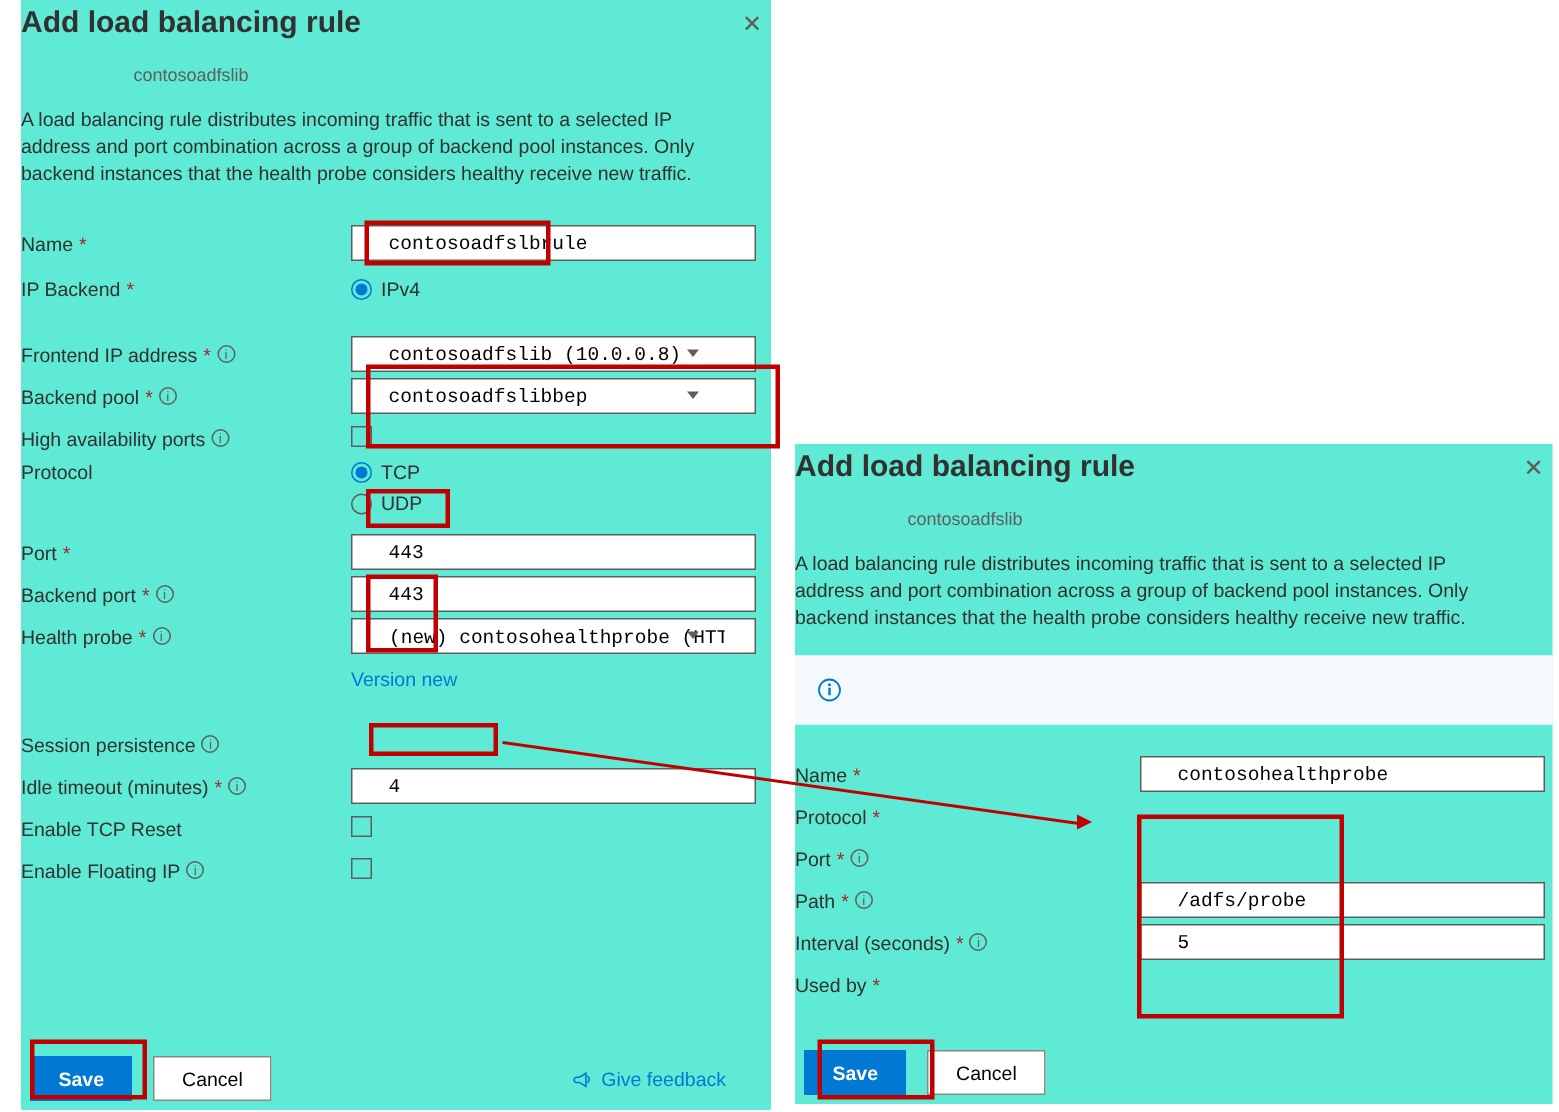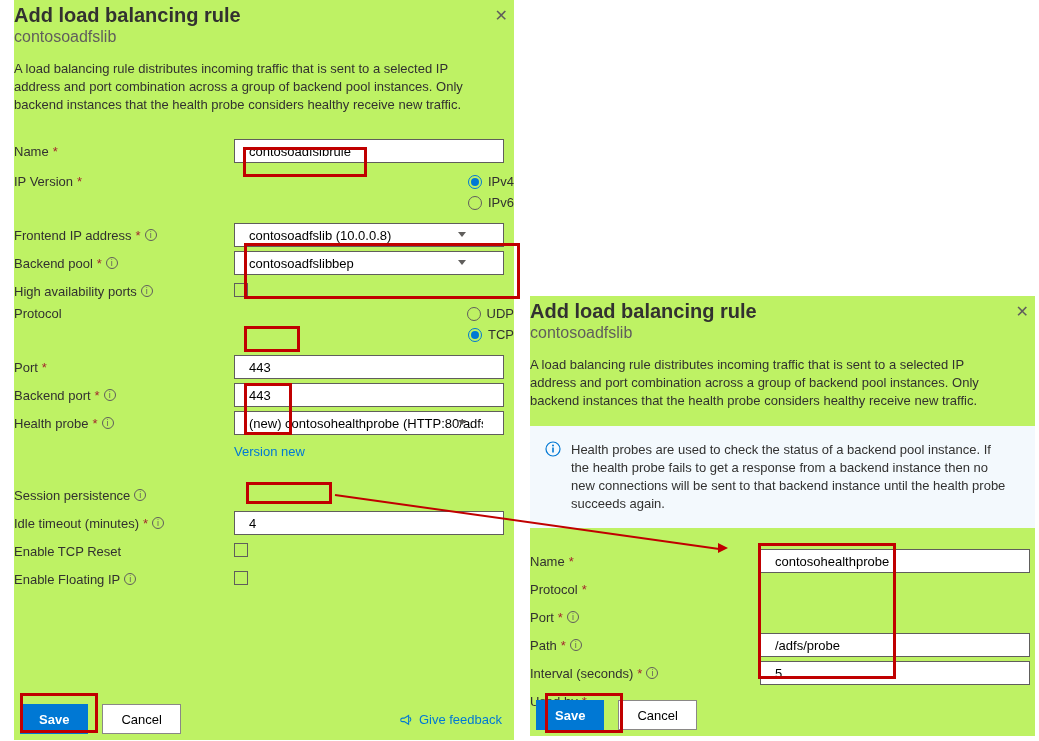--- a/index.html
+++ b/index.html
@@ -10,67 +10,67 @@
     font-size: 13px;
     color: #323130;
     background: #fff;
     width: 1039px;
     height: 741px;
     position: relative;
     overflow: hidden;
   }
   .panel {
     position: absolute;
-    background: #bef264;
+    background: #5eead4;
   }
   .panel-left { left: 14px; top: 0px; width: 500px; height: 740px; }
   .panel-right { left: 530px; top: 296px; width: 505px; height: 440px; }
   .header { display:flex; align-items:flex-start; justify-content:space-between; }
   .title { font-size: 20px; font-weight: 600; margin:0; padding-top:4px; }
-  .subtitle { font-size: 16px; color:#605e5c; margin-top:1px; }
+  .subtitle { font-size: 12px; color:#605e5c; margin-top:16px;text-align:center; }
   .close-x { font-size:16px; color:#605e5c; cursor:pointer; padding:6px; }
   .desc { font-size: 13px; line-height:18px; margin-top:14px; color:#323130; max-width:480px;}
   .form { margin-top:24px; }
   .row { display:flex; align-items:center; min-height:26px; margin-bottom:2px;}
   .lbl { width: 220px; font-size:13px; display:flex; align-items:center; gap:4px;}
   .req { color:#a4262c; }
   .info-icon {
     display:inline-flex;align-items:center;justify-content:center;
     width:12px;height:12px;border:1px solid #605e5c;border-radius:50%;
     font-size:9px;color:#605e5c;line-height:1;
   }
   .ctrl { flex:1; }
   .textinput, .select {
-    width: 270px; height:24px; border:1px solid #605e5c; padding:2px 14px;
-    font-size:13px; font-family:Liberation Sans, sans-serif; background:#fff;
+    width: 270px; height:24px; border:1px solid #605e5c; padding:2px 24px;
+    font-size:13px; font-family:Liberation Mono, monospace; background:#fff;
   }
   .select { appearance:none; padding-right:20px; background-image: none; position:relative;}
   .select-wrap { position:relative; display:inline-block; width:240px;}
   .select-wrap::after{
     content:""; position:absolute; right:8px; top:9px; width:0;height:0;
     border-left:4px solid transparent;border-right:4px solid transparent;border-top:5px solid #605e5c;
     pointer-events:none;
   }
-  .radio-group { display:flex; flex-direction:column; gap:6px;align-items:flex-end; }
+  .radio-group { display:flex; flex-direction:column; gap:6px; }
   .radio-opt, .check-opt { display:flex; align-items:center; gap:6px; font-size:13px;}
   .radio { width:14px;height:14px;border:1px solid #605e5c;border-radius:50%;display:inline-flex;align-items:center;justify-content:center;}
   .radio.selected { border-color:#0078d4; }
   .radio.selected::after{content:"";width:8px;height:8px;border-radius:50%;background:#0078d4;}
   .checkbox{width:14px;height:14px;border:1px solid #605e5c;display:inline-block;}
   .link { color:#0078d4; font-size:13px; cursor:pointer; }
   .footer {
     position:absolute; left:0; bottom:6px; width:100%;
     display:flex; align-items:center; gap:14px; padding:0 6px;
   }
   .btn {
     height:30px; padding:0 18px; font-size:13px; border:1px solid #8a8886;
     background:#fff; cursor:pointer; font-family:inherit;
   }
   .btn.primary { background:#0078d4; color:#fff; border-color:#0078d4; font-weight:600;}
-  .feedback { margin-left:auto; color:#0078d4; display:flex; align-items:center; gap:6px; cursor:pointer; margin-right:6px;}
+  .feedback { margin-left:auto; color:#0078d4; display:flex; align-items:center; gap:6px; cursor:pointer; margin-right:24px;}
   .megaphone {
     width:14px;height:14px; display:inline-block;
   }
   .infobox {
     display:flex; gap:10px; background:#f3f9fd; border:1px solid #f3f9fd;
     padding:14px 24px 14px 14px; margin-top:16px; font-size:13px; line-height:18px;
   }
   .info-svg{flex-shrink:0; width:16px;height:16px;}
   
   .hl { position:absolute; border:3px solid #c00000; pointer-events:none; }
@@ -98,74 +98,70 @@
     <div class="row">
       <div class="lbl">
           <span>Name</span>
           <span class="req">*</span>
         </div>
       <div class="ctrl"><input class="textinput" value="contosoadfslbrule" style=""></div>
     </div>
 
     <div class="row" style="align-items:flex-start;margin-top:10px;">
       <div class="lbl">
-          <span>IP Version</span>
+          <span>IP Backend</span>
           <span class="req">*</span>
         </div>
       <div class="ctrl radio-group">
         <div class="radio-opt">
           <span class="radio selected"></span>
           <span>IPv4</span>
         </div>
+      </div>
+    </div>
+    <div class="spacer"></div>
+
+    <div class="row">
+      <div class="lbl">
+          <span>Frontend IP address</span>
+          <span class="req">*</span>
+          <span class="info-icon">i</span>
+        </div>
+      <div class="ctrl"><div class="select-wrap"><input class="select" value="contosoadfslib (10.0.0.8)" style=""></div></div>
+    </div>
+
+    <div class="row">
+      <div class="lbl">
+          <span>Backend pool</span>
+          <span class="req">*</span>
+          <span class="info-icon">i</span>
+        </div>
+      <div class="ctrl"><div class="select-wrap"><input class="select" value="contosoadfslibbep" style=""></div></div>
+    </div>
+
+    <div class="row">
+      <div class="lbl">
+          <span>High availability ports</span>
+          <span class="info-icon">i</span>
+        </div>
+      <div class="ctrl"><span class="checkbox"></span></div>
+    </div>
+
+    <div class="row" style="align-items:flex-start;margin-top:2px;">
+      <div class="lbl">
+          <span>Protocol</span>
+        </div>
+      <div class="ctrl radio-group">
         <div class="radio-opt">
-          <span class="radio"></span>
-          <span>IPv6</span>
-        </div>
-      </div>
-    </div>
-    <div class="spacer"></div>
-
-    <div class="row">
-      <div class="lbl">
-          <span>Frontend IP address</span>
-          <span class="req">*</span>
-          <span class="info-icon">i</span>
-        </div>
-      <div class="ctrl"><div class="select-wrap"><input class="select" value="contosoadfslib (10.0.0.8)" style=""></div></div>
-    </div>
-
-    <div class="row">
-      <div class="lbl">
-          <span>Backend pool</span>
-          <span class="req">*</span>
-          <span class="info-icon">i</span>
-        </div>
-      <div class="ctrl"><div class="select-wrap"><input class="select" value="contosoadfslibbep" style=""></div></div>
-    </div>
-
-    <div class="row">
-      <div class="lbl">
-          <span>High availability ports</span>
-          <span class="info-icon">i</span>
-        </div>
-      <div class="ctrl"><span class="checkbox"></span></div>
-    </div>
-
-    <div class="row" style="align-items:flex-start;margin-top:2px;">
-      <div class="lbl">
-          <span>Protocol</span>
-        </div>
-      <div class="ctrl radio-group">
+          <span class="radio selected"></span>
+          <span>TCP</span>
+        </div>
         <div class="radio-opt">
           <span class="radio"></span>
           <span>UDP</span>
-        </div>
-        <div class="radio-opt">
-          <span class="radio selected"></span>
-          <span>TCP</span>
         </div>
       </div>
     </div>
     <div class="spacer"></div>
 
     <div class="row">
       <div class="lbl">
           <span>Port</span>
           <span class="req">*</span>
         </div>
@@ -248,21 +244,20 @@
     <div class="close-x">✕</div>
   </div>
   <div class="desc">A load balancing rule distributes incoming traffic that is sent to a selected IP address and port combination across a group of backend pool instances. Only backend instances that the health probe considers healthy receive new traffic.</div>
 
   <div class="infobox">
     <svg class="info-svg" viewBox="0 0 16 16">
         <circle cx="8" cy="8" r="7" fill="none" stroke="#0078d4" stroke-width="1.2"></circle>
         <circle cx="8" cy="4.5" r="1" fill="#0078d4"></circle>
         <rect x="7.2" y="6.5" width="1.6" height="5" fill="#0078d4"></rect>
       </svg>
-    <div>Health probes are used to check the status of a backend pool instance. If the health probe fails to get a response from a backend instance then no new connections will be sent to that backend instance until the health probe succeeds again.</div>
   </div>
 
   <div class="form" style="margin-top:20px;">
     <div class="row">
       <div class="lbl">
           <span>Name</span>
           <span class="req">*</span>
         </div>
       <div class="ctrl"><input class="textinput" value="contosohealthprobe" style=""></div>
     </div>

